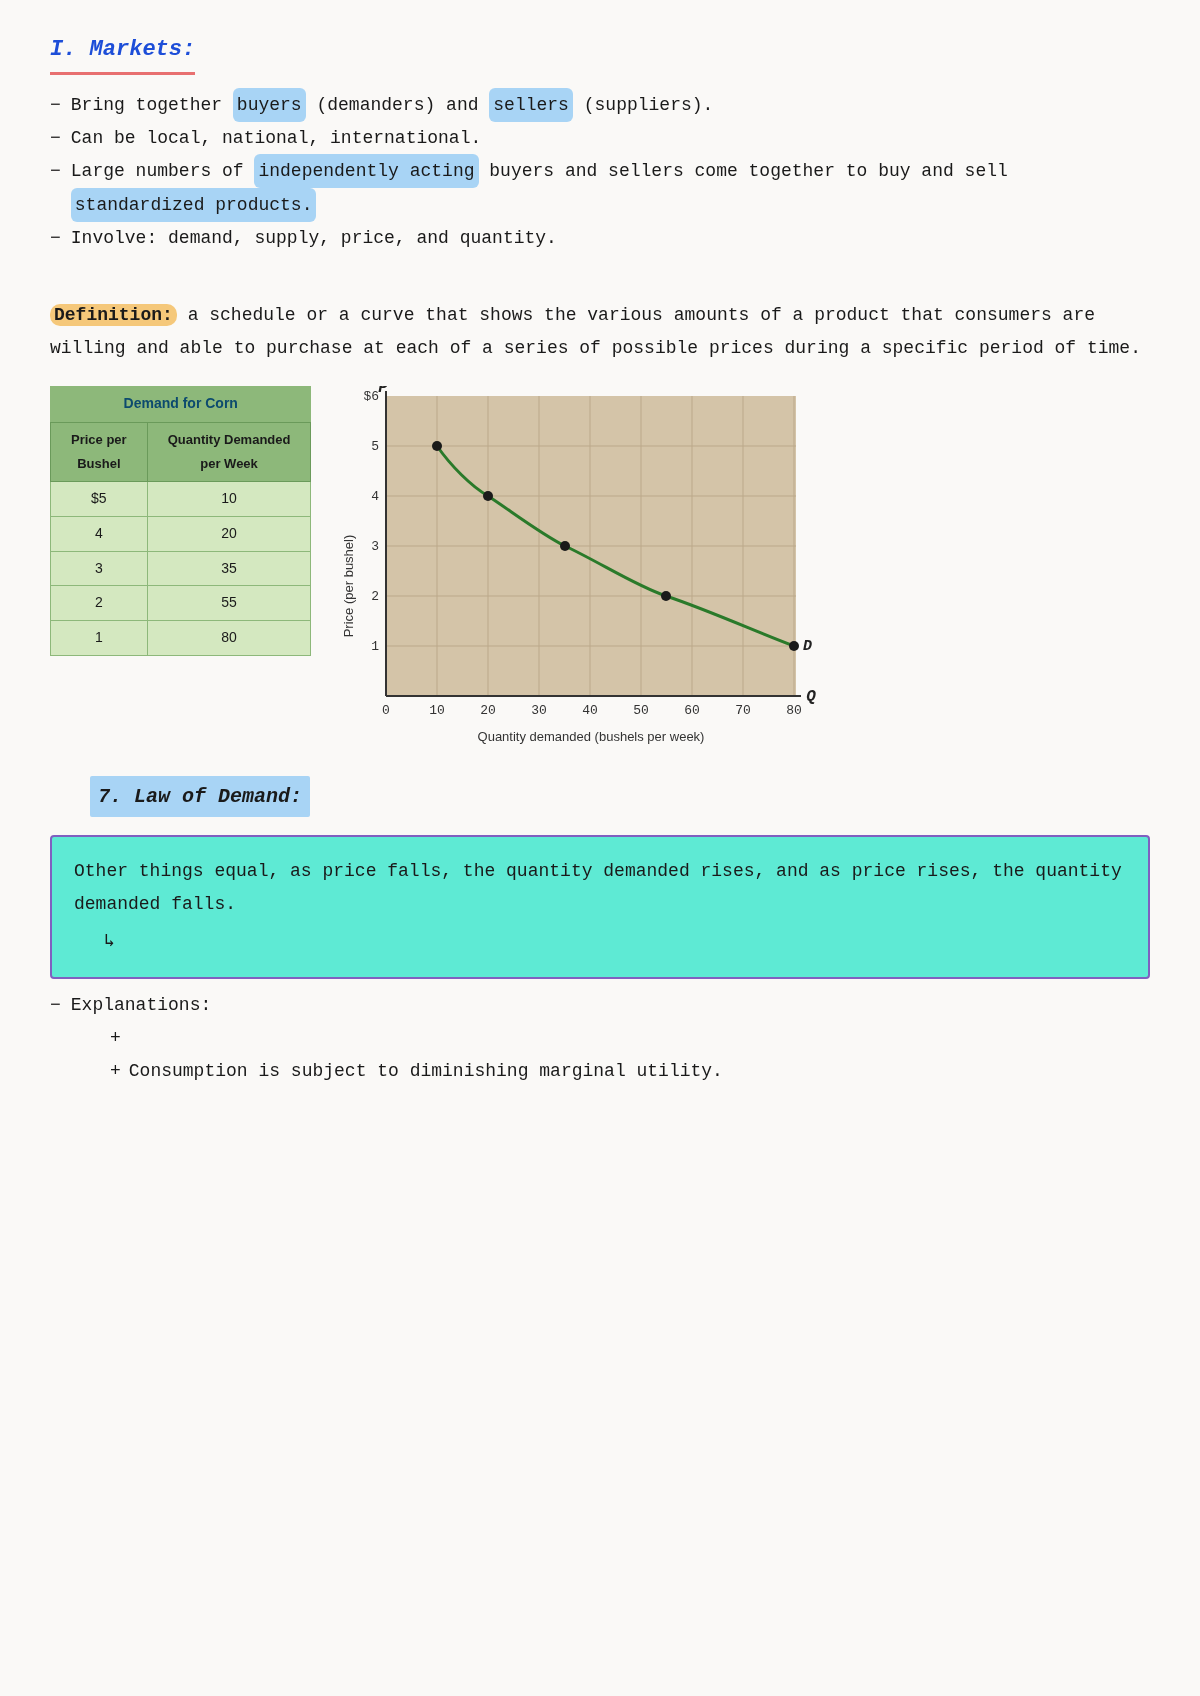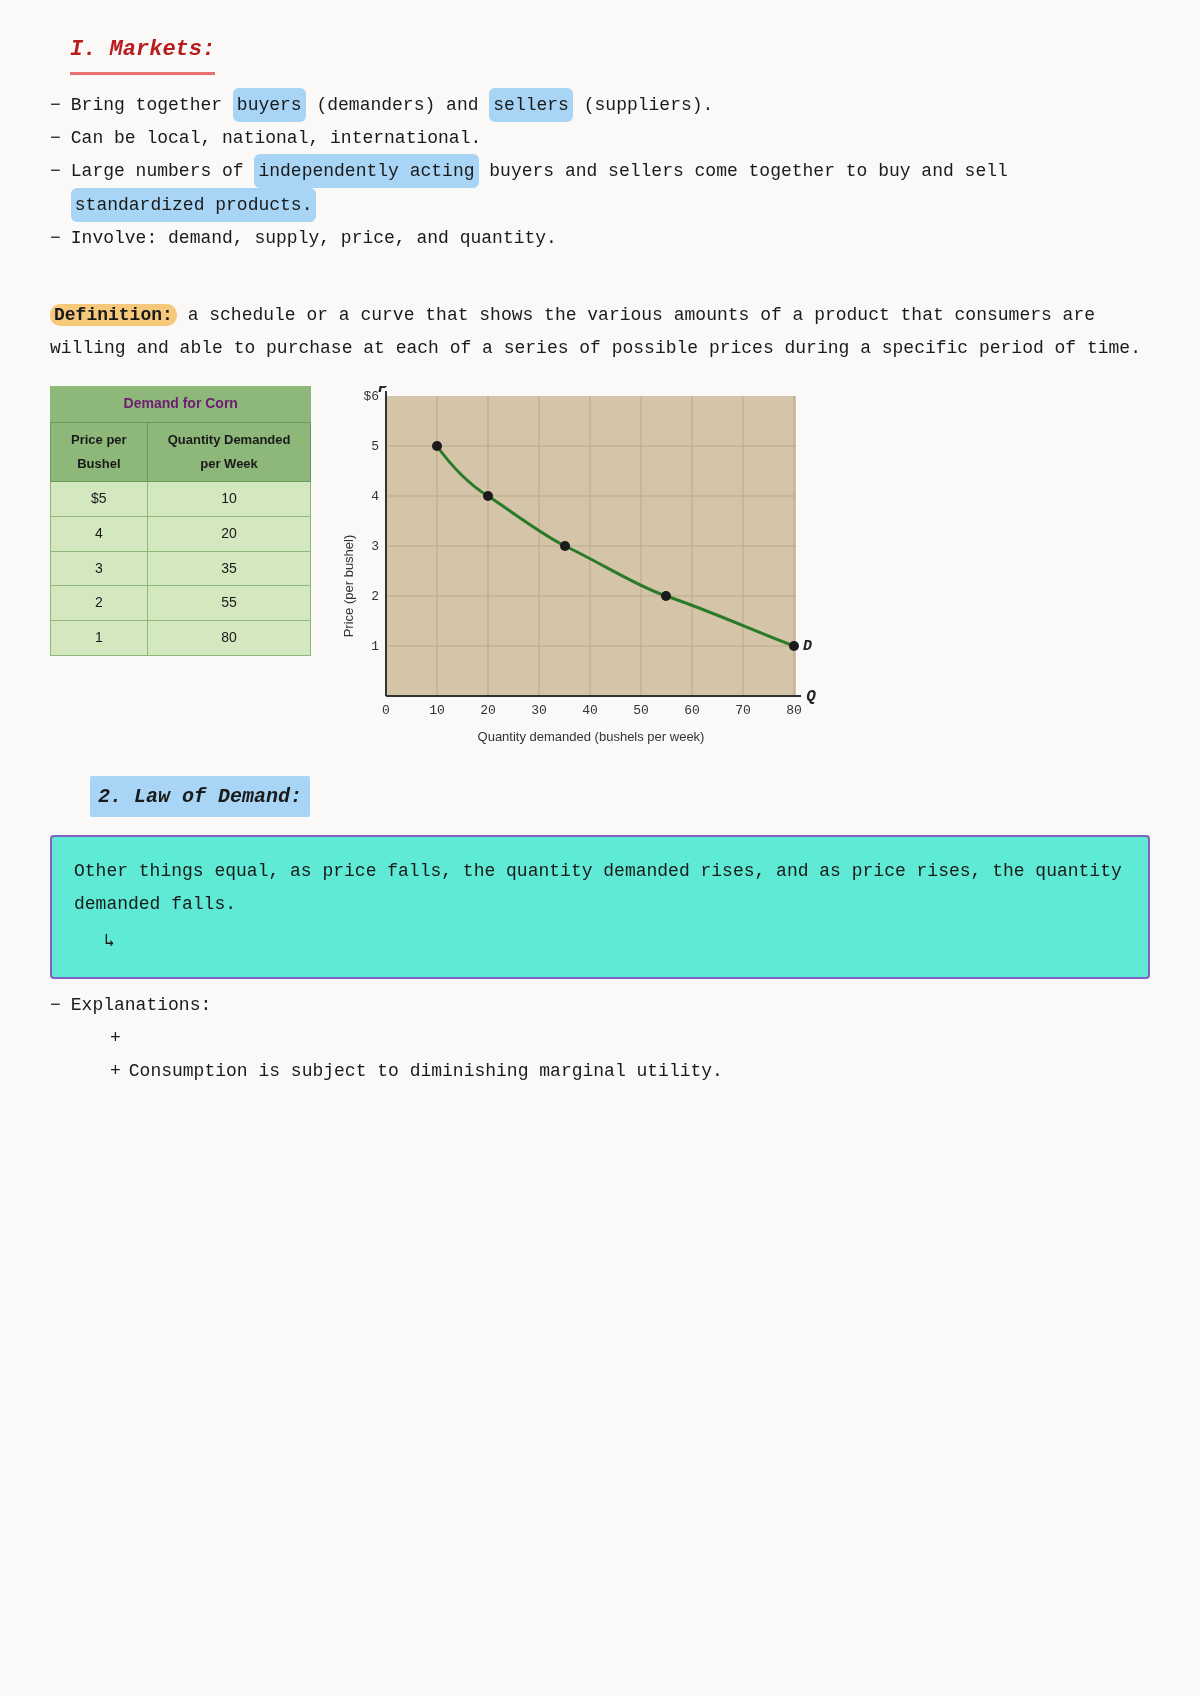--- a/index.html
+++ b/index.html
@@ -19,22 +19,21 @@
       font-size: 22px;
       font-weight: bold;
       border-bottom: 3px solid;
       margin-bottom: 6px;
       padding-bottom: 1px;
       font-style: italic;
     }
 
     .section-header-I {
       border-color: #e87070;
-      color: #b91c1c;
-      margin-left: 20px;
+      color: #1d4ed8;
     }
 
     .section-header-II {
       border-color: #e87070;
       color: #1a1a1a;
     }
 
     .highlight-blue {
       background-color: #a8d4f5;
       padding: 7px 4px;
@@ -83,21 +82,21 @@
 
     .demand-table {
       border-collapse: collapse;
       font-size: 15px;
       font-family: Arial, sans-serif;
       min-width: 240px;
     }
 
     .demand-table caption {
       background-color: #8db87a;
-      color: #701a75;
+      color: #0c4a6e;
       font-weight: bold;
       padding: 5px 8px;
       text-align: center;
       font-size: 14px;
     }
 
     .demand-table th {
       background-color: #8db87a;
       color: #1a1a1a;
       font-weight: bold;
@@ -314,21 +313,21 @@
           <text x="462" y="264" font-size="15" font-style="italic" font-weight="bold" fill="#222">D</text>
 
           <text transform="translate(12, 200) rotate(-90)" font-size="13" text-anchor="middle" fill="#333" font-family="Arial, sans-serif">Price (per bushel)</text>
 
           <text x="250" y="355" font-size="13" text-anchor="middle" fill="#333" font-family="Arial, sans-serif">Quantity demanded (bushels per week)</text>
         </svg>
       </div>
     </div>
 
     <div style="margin: 8px 0;">
-      <span class="subsection-header">2. Law of Demand:</span>
+      <span class="subsection-header">7. Law of Demand:</span>
     </div>
 
     <div class="purple-box">
       <div>
         Other things equal, as price falls, the quantity demanded rises, and as price rises, the quantity demanded falls.
       </div>
       <div class="arrow-indent">
         <span class="arrow-symbol">↳</span>
       </div>
     </div>

